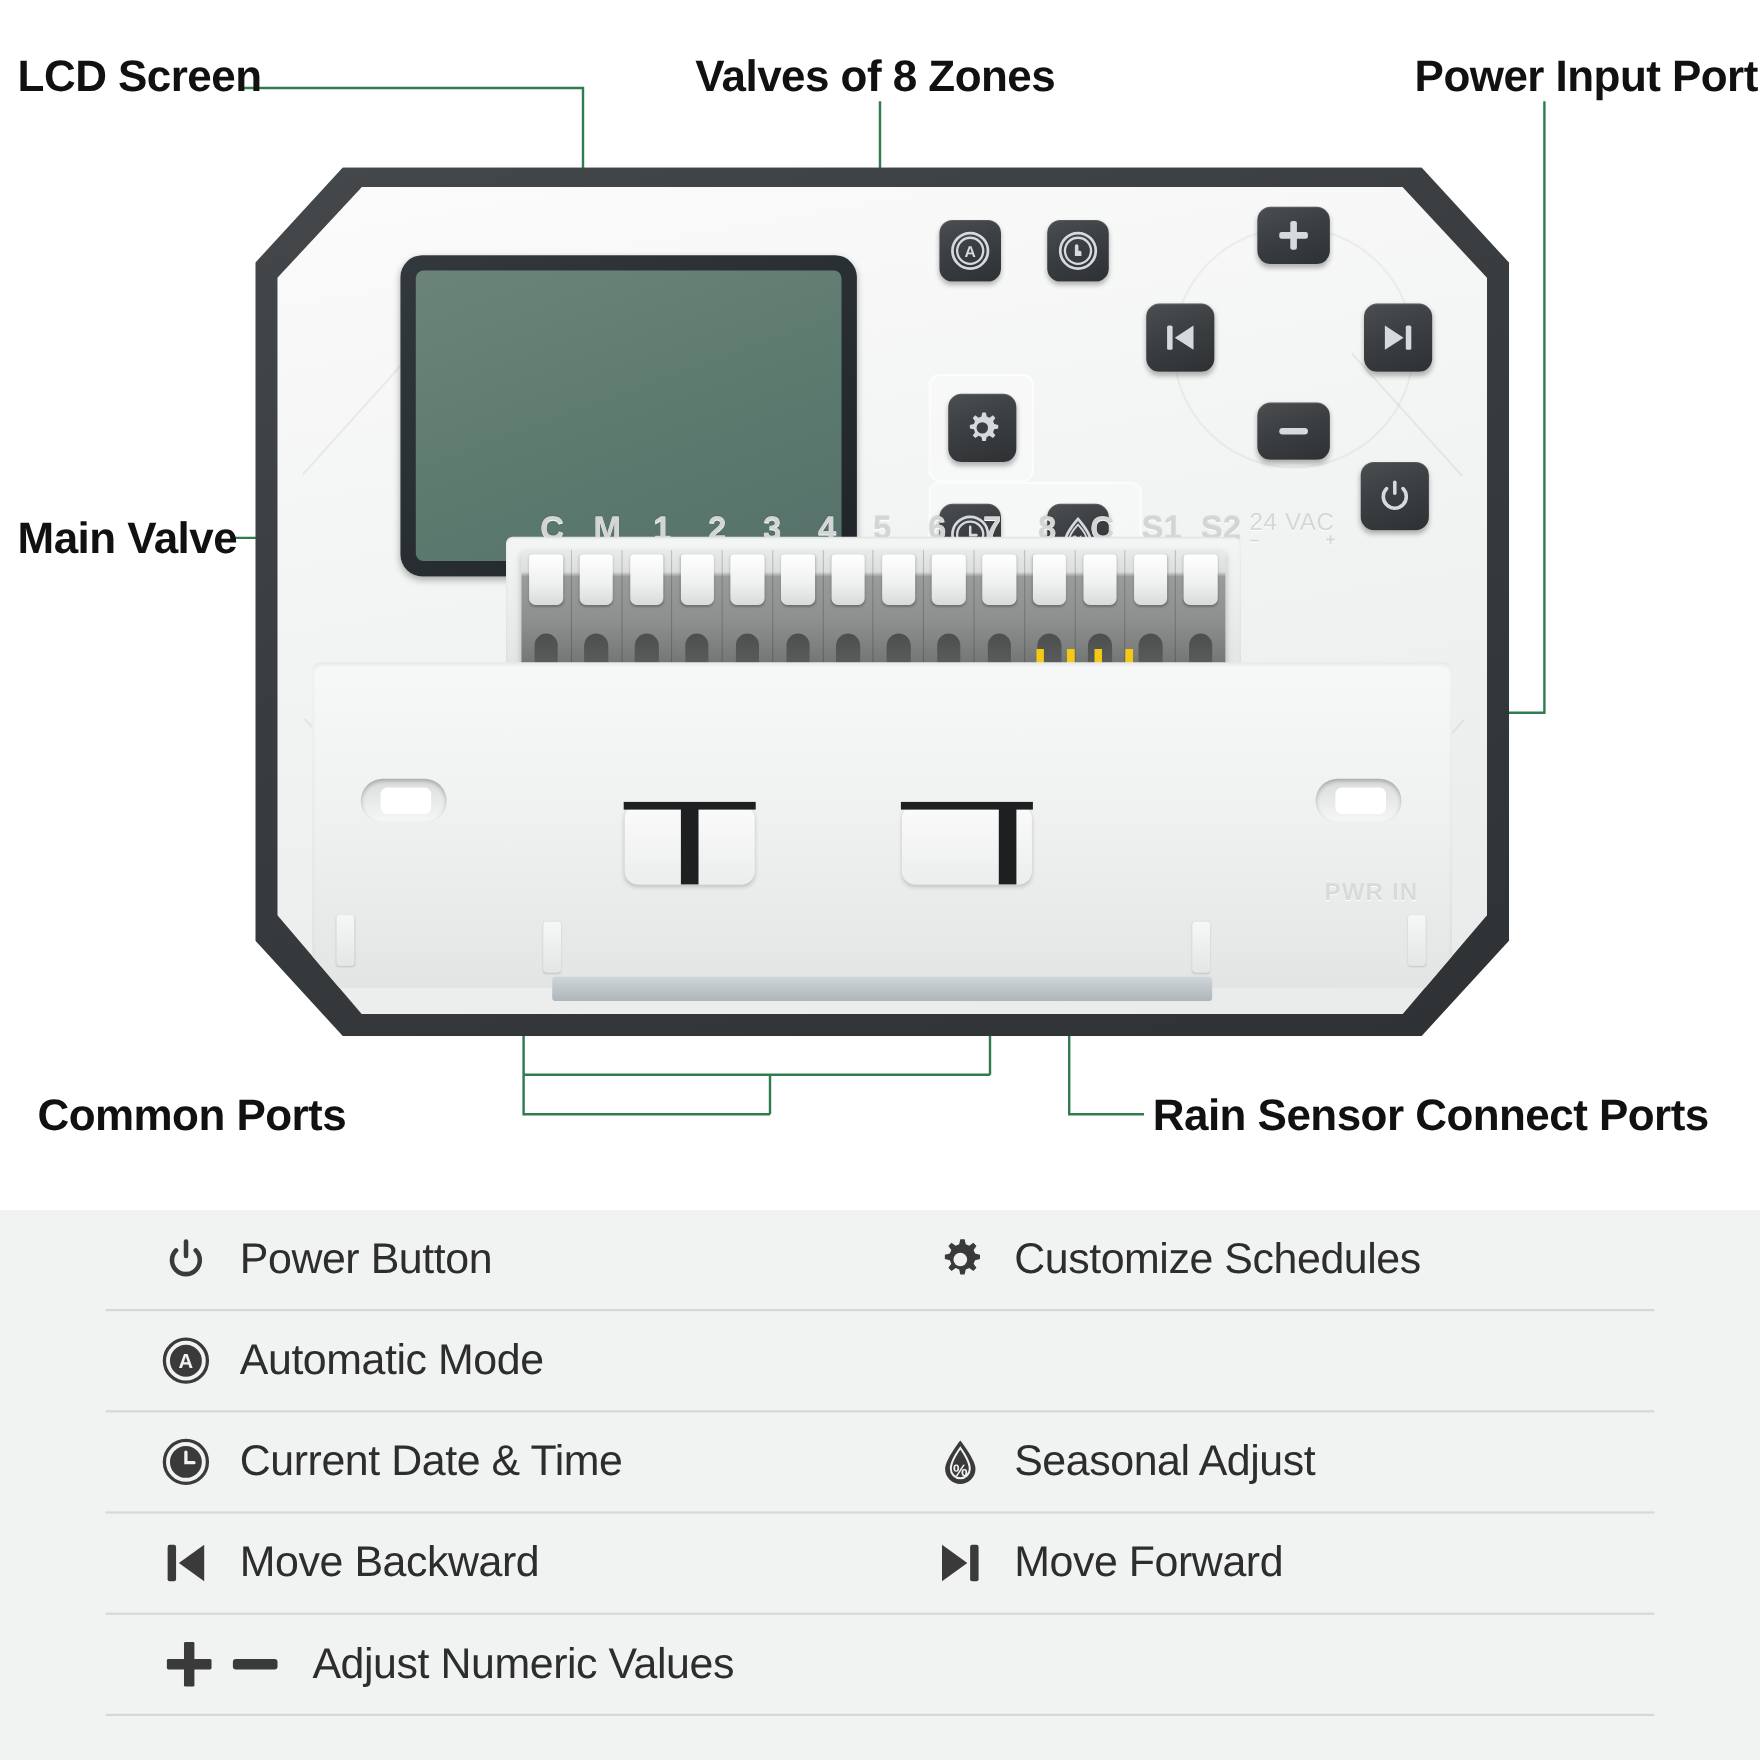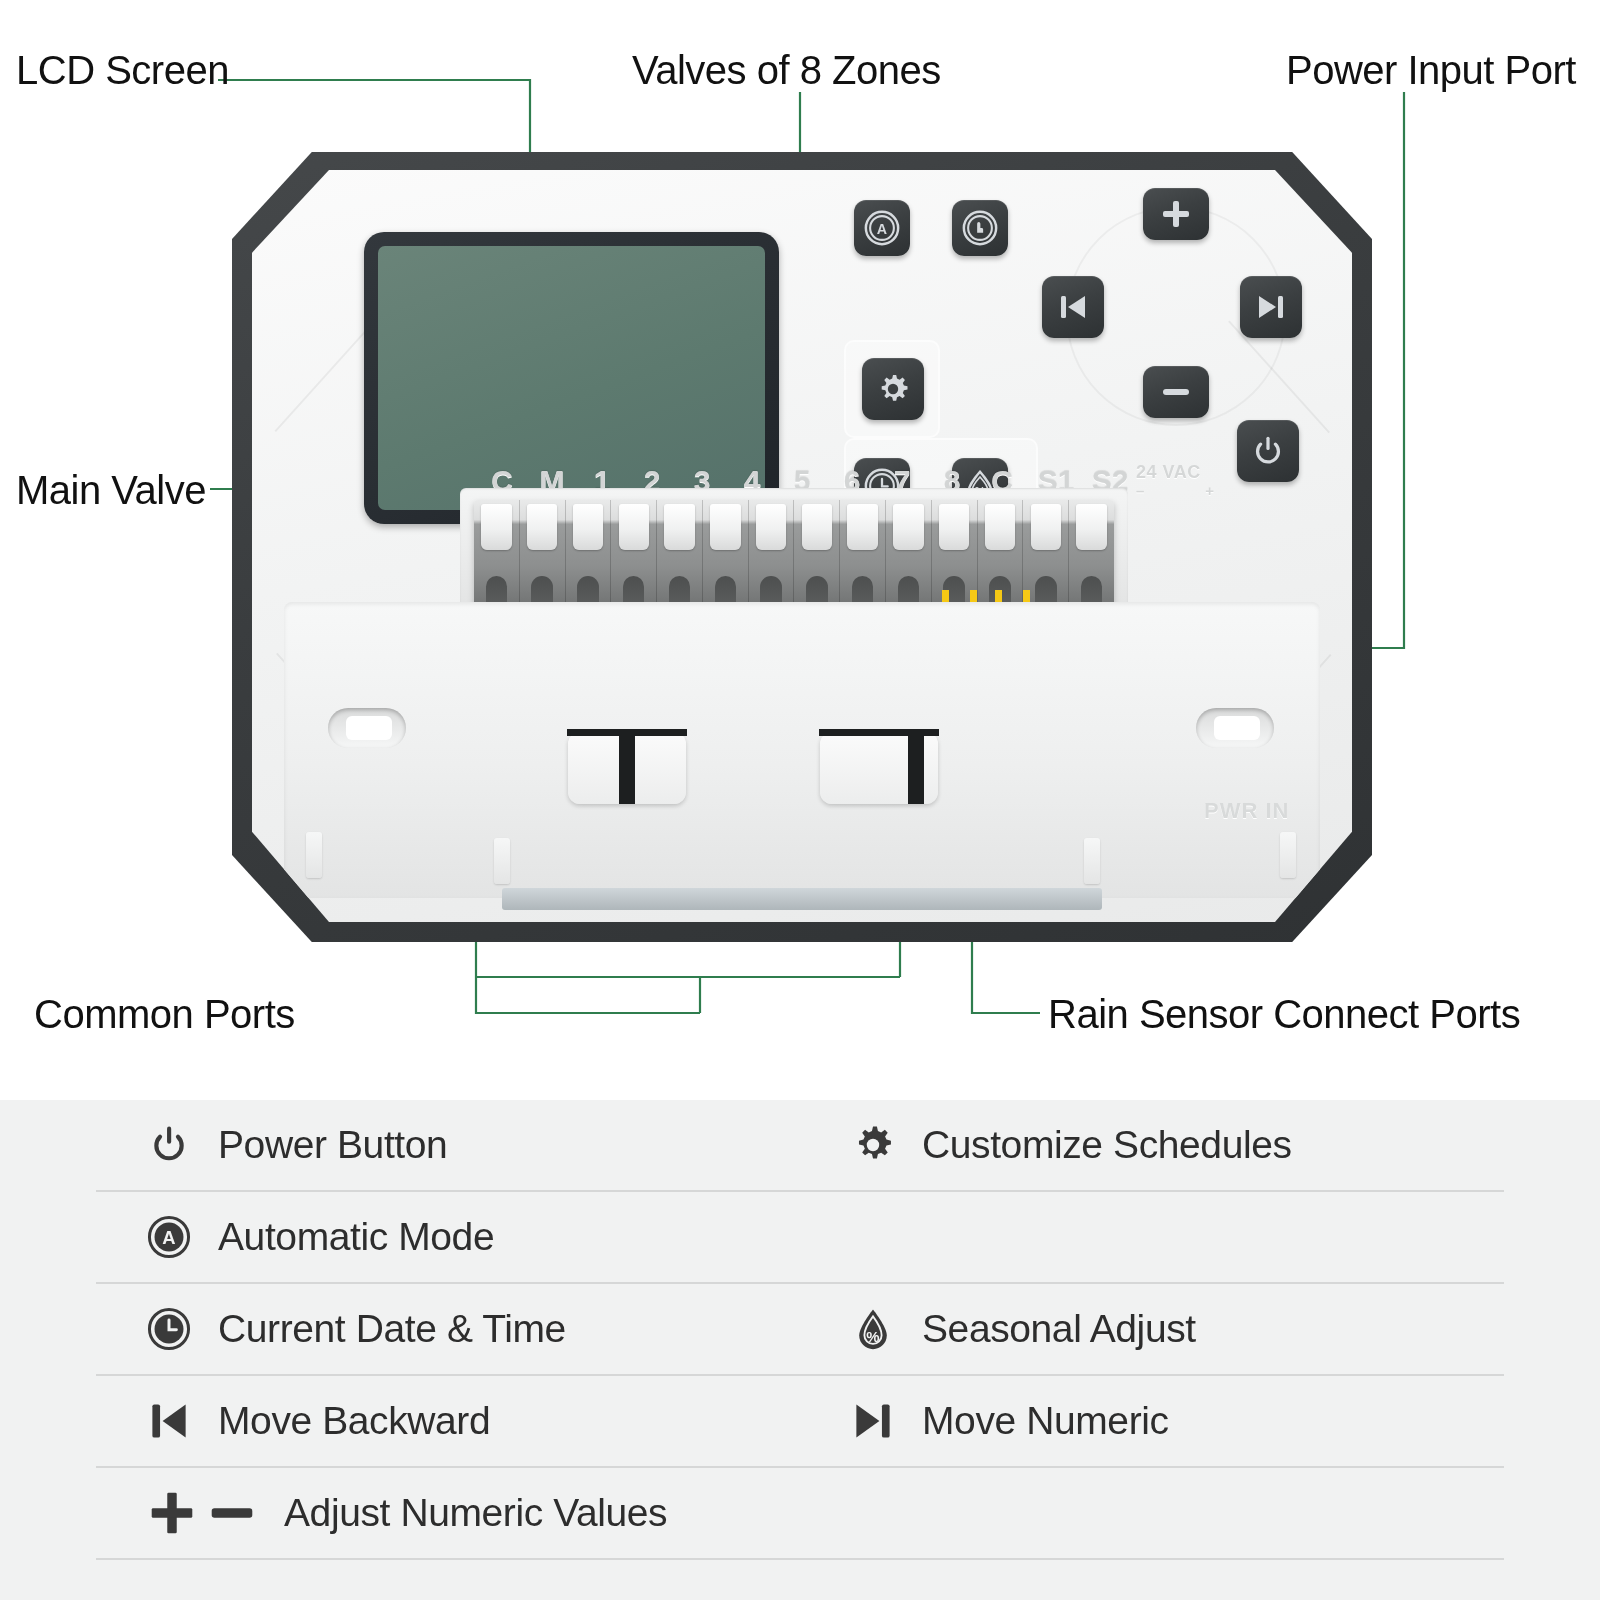--- a/index.html
+++ b/index.html
@@ -21,20 +21,21 @@
 
   #svg-leaders { position:absolute; left:0; top:0; width:1600px; height:1100px; }
 
   .callout {
     position:absolute;
     font-size:40px;
     letter-spacing:-0.5px;
     color:#111;
     white-space:nowrap;
     line-height:1;
+    font-weight:bold;
   }
 
   
   #device {
     position:absolute; left:232px; top:152px; width:1140px; height:790px;
     background:linear-gradient(160deg,#45484a 0%,#3a3d3f 40%,#2f3234 100%);
     clip-path: polygon(7% 0%, 93% 0%, 100% 11%, 100% 89%, 93% 100%, 7% 100%, 0% 89%, 0% 11%);
     box-shadow:0 10px 28px rgba(0,0,0,.18);
   }
   #faceplate {
@@ -94,21 +95,21 @@
   .tlabel {
     position:absolute; top:0;
     font-size:30px; font-weight:700;
     color:#d3d5d5;
     text-shadow:0 1px 0 #fff, 0 -1px 1px rgba(0,0,0,.10);
     transform:translateX(-50%);
     line-height:1;
   }
   #vac-label {
     position:absolute; left:884px; top:292px;
-    font-size:18px; font-weight:700; color:#d5d7d7;
+    font-size:22px; font-weight:400; color:#d5d7d7;
     text-shadow:0 1px 0 #fff;
     letter-spacing:.5px;
   }
   #vac-signs {
     position:absolute; left:884px; top:312px; width:78px;
     display:flex; justify-content:space-between;
     font-size:15px; font-weight:700; color:#d5d7d7;
     text-shadow:0 1px 0 #fff;
   }
 
@@ -549,21 +550,21 @@
       </span>
       <span class="legend-label">Move Backward</span>
     </div>
     <div class="legend-cell">
       <span class="legend-icon">
         <svg width="46" height="46" viewBox="0 0 36 36">
           <path d="M5 5 L5 31 L23 18 z" fill="#3a3a3a"></path>
           <rect x="25" y="5" width="6" height="26" rx="1.5" fill="#3a3a3a"></rect>
         </svg>
       </span>
-      <span class="legend-label">Move Numeric</span>
+      <span class="legend-label">Move Forward</span>
     </div>
   </div>
 
   <div class="legend-row">
     <div class="legend-cell full">
       <span class="legend-icon pair">
         <svg width="46" height="46" viewBox="0 0 34 34">
           <rect x="13.5" y="2" width="7" height="30" rx="1" fill="#3a3a3a"></rect>
           <rect x="2" y="13.5" width="30" height="7" rx="1" fill="#3a3a3a"></rect>
         </svg>

